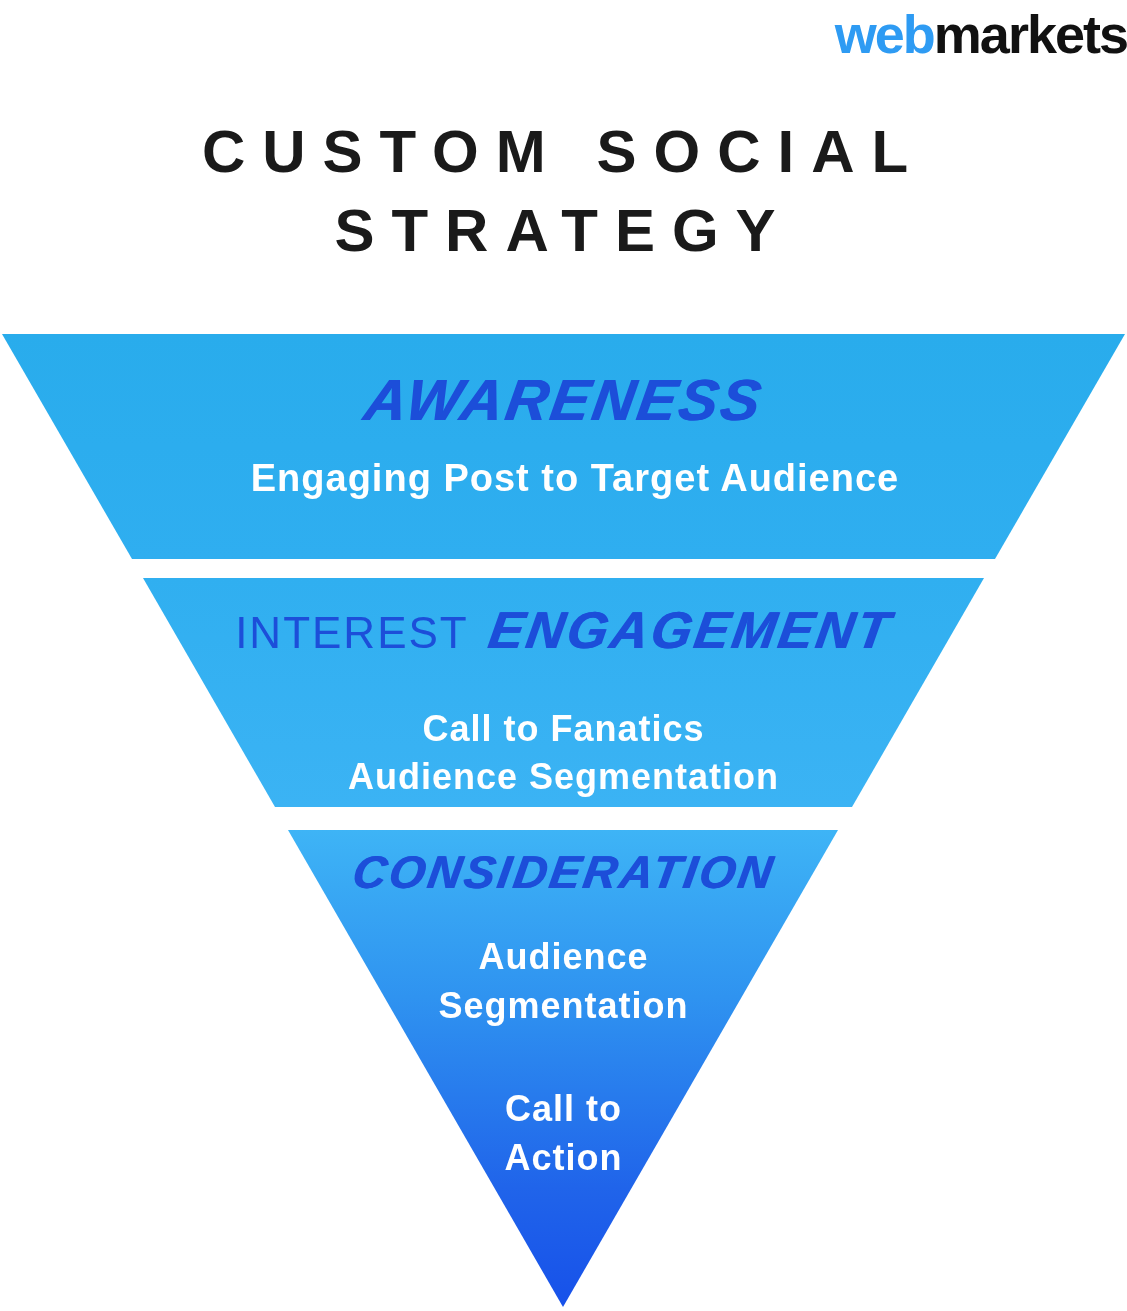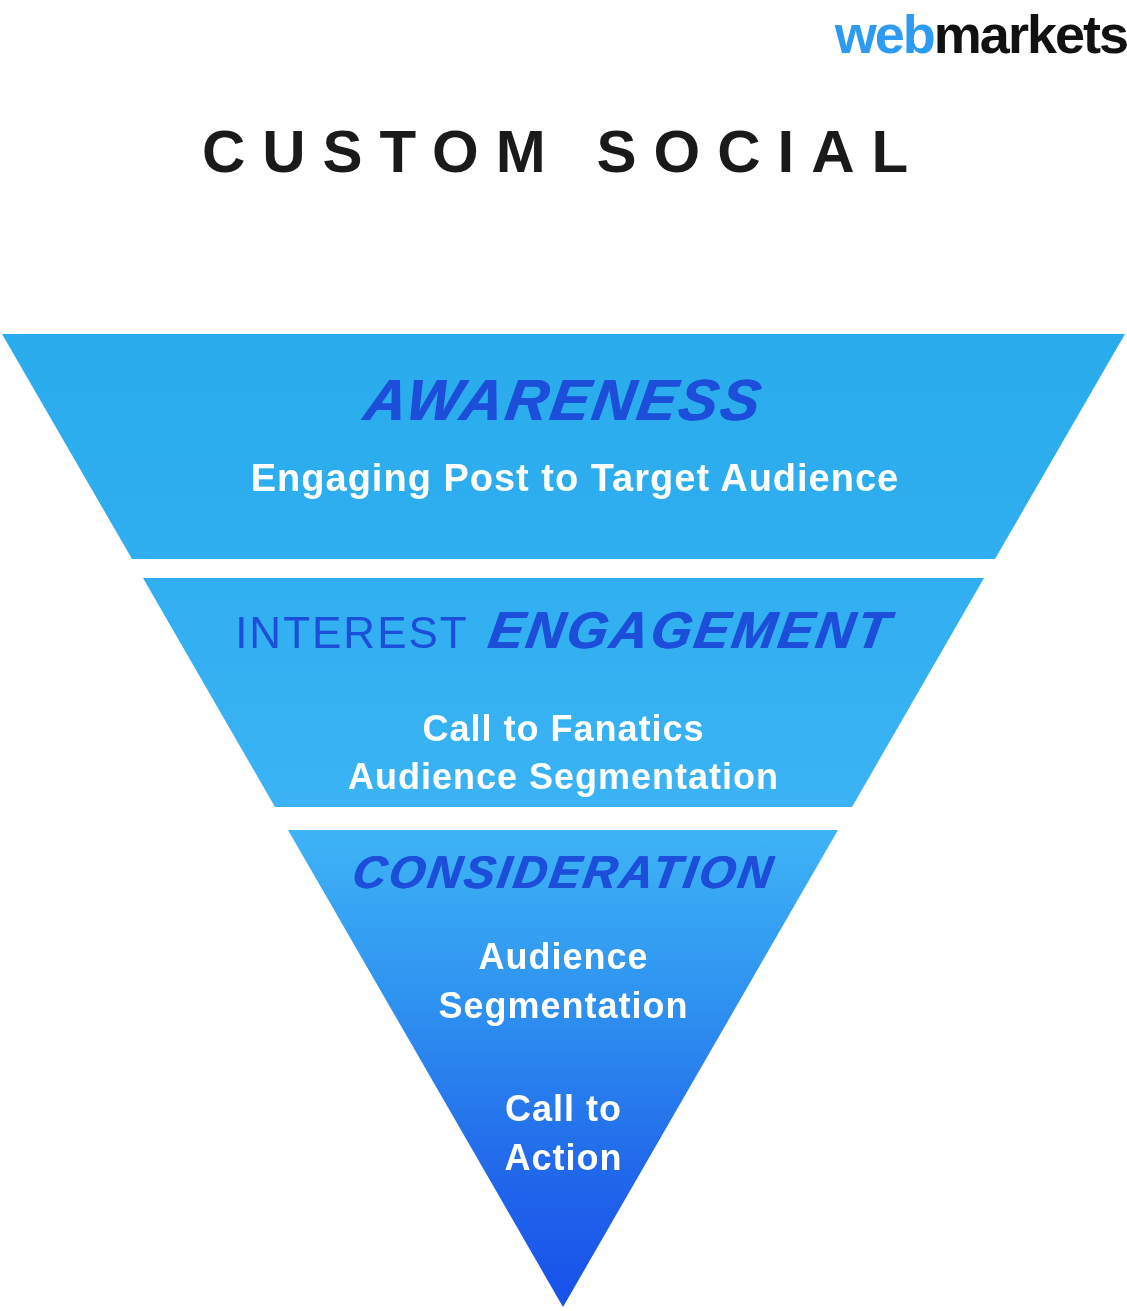--- a/index.html
+++ b/index.html
@@ -63,20 +63,21 @@
 <body>
 
 <div class="canvas">
 
   <div class="logo">
     <span class="logo-web">web</span><span class="logo-markets">markets</span>
   </div>
 
   <h1 class="title">
     <span class="title-line">CUSTOM SOCIAL</span>
+    <span class="title-line">STRATEGY</span>
   </h1>
 
   <section class="tier tier1">
     <div>
       <span class="script-heading">AWARENESS</span>
     </div>
     <div class="tier-body">
       <div>Engaging Post to Target Audience</div>
     </div>
   </section>

